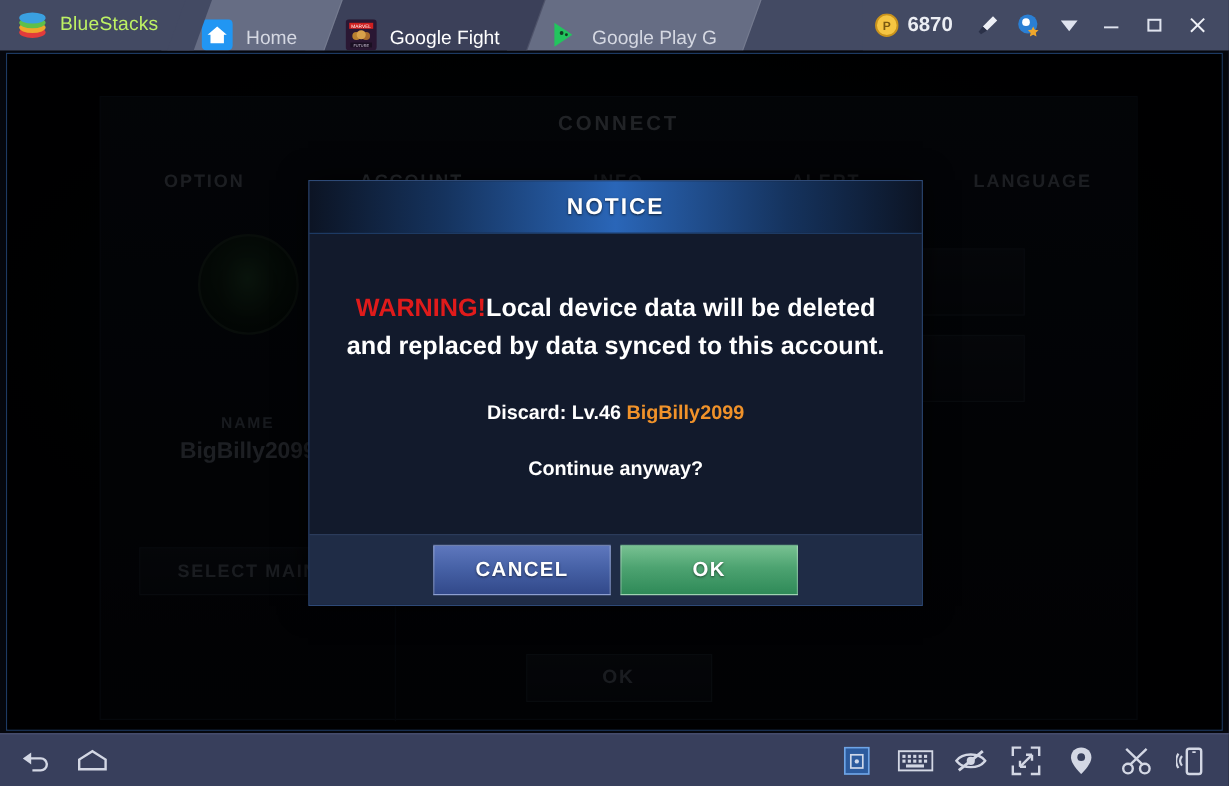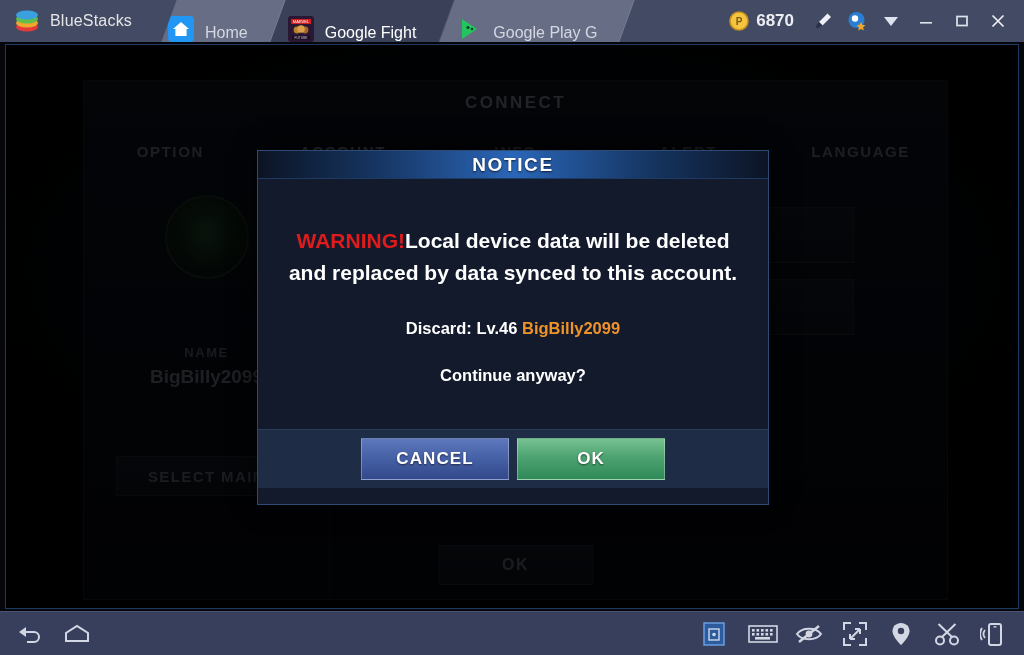--- a/index.html
+++ b/index.html
@@ -41,21 +41,21 @@
   }
   .bs-brand::after {
     content: "";
     position: absolute;
     right: -11px; top: 0;
     width: 22px; height: 42px;
     background: #434a63;
     transform: skewX(-20deg);
   }
   .bs-brand-label {
-    color: #e5e5e5;
+    color: #bef264;
     font-size: 16px;
     letter-spacing: .2px;
     white-space: nowrap;
     position: relative; z-index: 2;
   }
 
   .bs-logo {
     width: 26px; height: 24px;
     position: relative; z-index: 2;
     flex: 0 0 auto;
@@ -293,21 +293,21 @@
     position: absolute;
     left: 251px; top: 105px;
     width: 512px; height: 355px;
     background: #121a2c;
     border: 1px solid #2e4a77;
     box-shadow: 0 0 22px rgba(0,0,0,.75);
     z-index: 30;
   }
   #modal-title-bar {
     position: relative;
-    height: 28px;
+    height: 44px;
     background:
       linear-gradient(90deg, #0c1424 0%, #15335e 22%, #2a66b8 50%, #15335e 78%, #0c1424 100%);
     border-bottom: 1px solid #1d3a63;
     display: flex;
     align-items: center;
     justify-content: center;
   }
   #modal-title {
     color: #ffffff;
     font-size: 19px;

